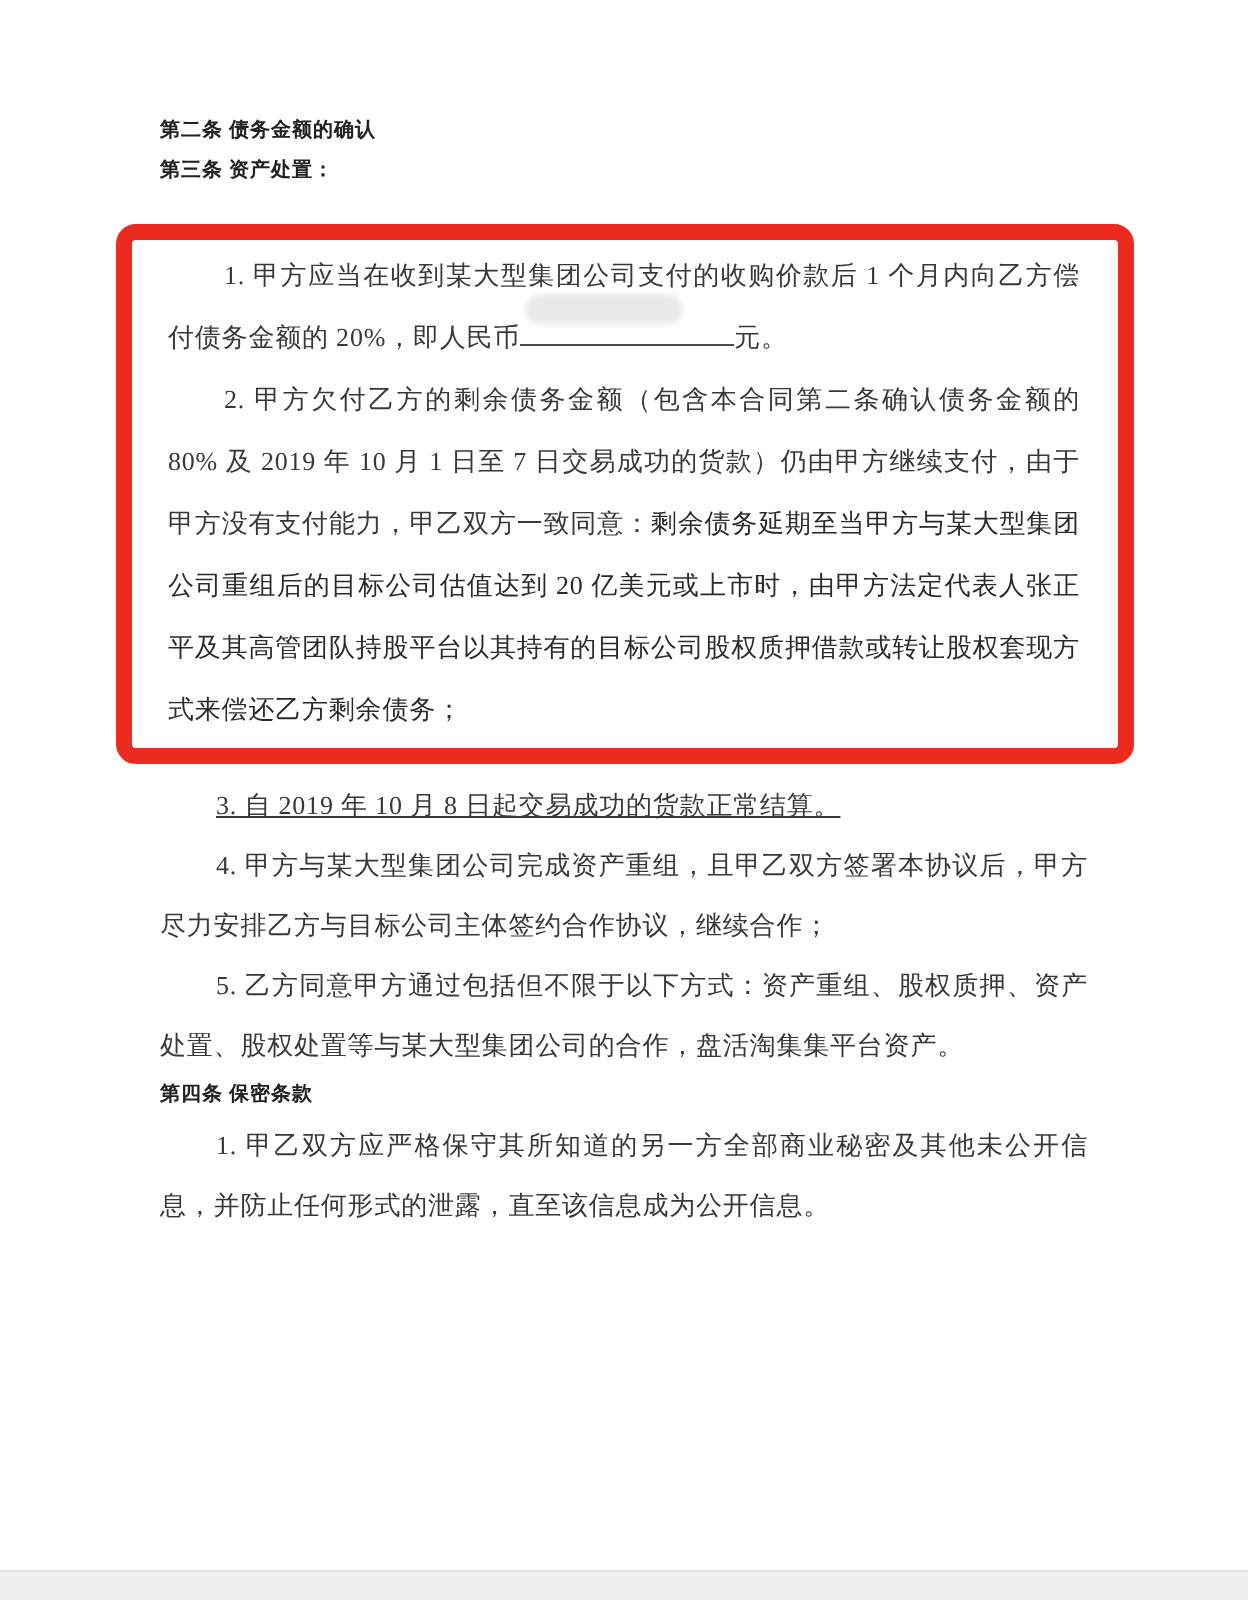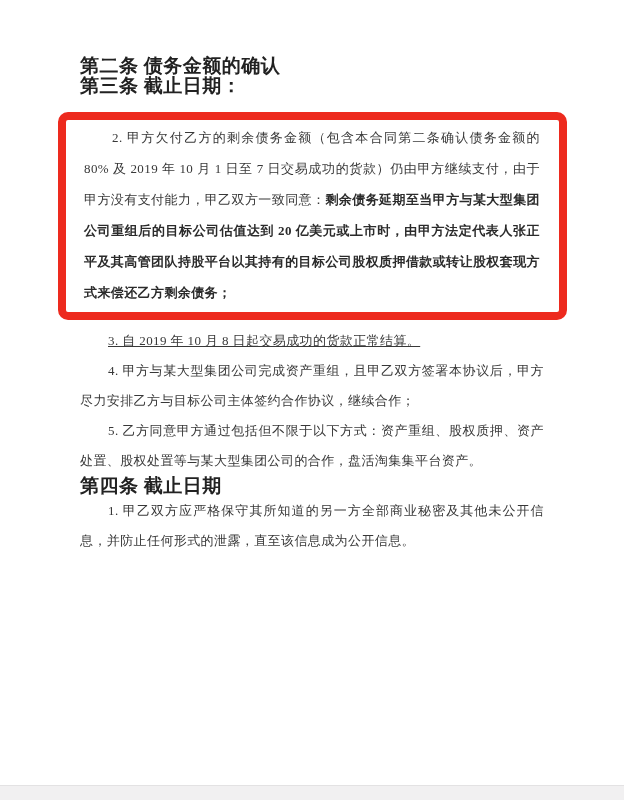--- a/index.html
+++ b/index.html
@@ -6,42 +6,42 @@
   body{
     width:624px;height:800px;background:#ffffff;overflow:hidden;
     font-family:"Liberation Serif","DejaVu Serif",serif;
   }
   .page{
     position:relative;width:624px;height:800px;background:#fff;
     box-sizing:border-box;padding:56px 80px 0 80px;
     color:#383838;font-size:13px;line-height:30px;
   }
   h2.clause-heading{
-    margin:0;font-size:19px;font-weight:bold;color:#222;
+    margin:0;font-size:10px;font-weight:bold;color:#222;
     line-height:20px;letter-spacing:0.5px;
   }
   .h2-s3{margin-top:22px;}
   .h2-s4{margin-top:2px;}
   p.para{
     margin:0;text-align:justify;text-indent:28px;
     letter-spacing:0.4px;
   }
   .p1{margin-top:26px;}
   .p3{margin-top:4px;text-decoration:underline;}
   .p6{margin-top:8px;}
   .highlight-box{
     box-sizing:border-box;
     margin:16px -23px 6px -22px;
     border:8px solid #ed2a1e;
     border-radius:10px;
     padding:2px 19px 4px 18px;
   }
   .highlight-box .para{line-height:31px;}
   .box-p2{margin-top:4px;}
-  strong{font-weight:bold;color:#2b2b2b;}
+  strong{font-weight:normal;color:#2b2b2b;}
   .blank{
     display:inline-block;position:relative;
     border-bottom:1px solid #4a4a4a;
     height:14px;vertical-align:baseline;
   }
   .blank-amount{width:110px;}
   .blank-words{width:250px;}
   .blank-box{width:107px;}
   .smudge{
     position:absolute;background:#e9e9ea;border-radius:7px;
@@ -57,28 +57,29 @@
   }
 </style>
 </head>
 <body>
 
 <div class="page">
 
   <h2 class="clause-heading">第二条 债务金额的确认</h2>
 
 
-  <h2 class="clause-heading h2-s3">第三条 截止日期：</h2>
+  <h2 class="clause-heading h2-s3">第三条 资产处置：</h2>
 
   <div class="highlight-box">
+    <p class="para"><span>1. 甲方应当在收到某大型集团公司支付的收购价款后 1 个月内向乙方偿付债务金额的 20%，即人民币</span><span class="blank blank-box"><span class="smudge smudge-c"></span></span><span>元。</span></p>
     <p class="para box-p2"><span>2. 甲方欠付乙方的剩余债务金额（包含本合同第二条确认债务金额的 80% 及 2019 年 10 月 1 日至 7 日交易成功的货款）仍由甲方继续支付，由于甲方没有支付能力，甲乙双方一致同意：</span><strong>剩余债务延期至当甲方与某大型集团公司重组后的目标公司估值达到 20 亿美元或上市时，由甲方法定代表人张正平及其高管团队持股平台以其持有的目标公司股权质押借款或转让股权套现方式来偿还乙方剩余债务；</strong></p>
   </div>
 
   <p class="para p3">3. 自 2019 年 10 月 8 日起交易成功的货款正常结算。</p>
   <p class="para">4. 甲方与某大型集团公司完成资产重组，且甲乙双方签署本协议后，甲方尽力安排乙方与目标公司主体签约合作协议，继续合作；</p>
   <p class="para">5. 乙方同意甲方通过包括但不限于以下方式：资产重组、股权质押、资产处置、股权处置等与某大型集团公司的合作，盘活淘集集平台资产。</p>
 
-  <h2 class="clause-heading h2-s4">第四条 截止日期</h2>
+  <h2 class="clause-heading h2-s4">第四条 保密条款</h2>
 
   <p class="para p6">1. 甲乙双方应严格保守其所知道的另一方全部商业秘密及其他未公开信息，并防止任何形式的泄露，直至该信息成为公开信息。</p>
 
   <div class="bottom-bar"></div>
 </div>
 
 </body></html>

